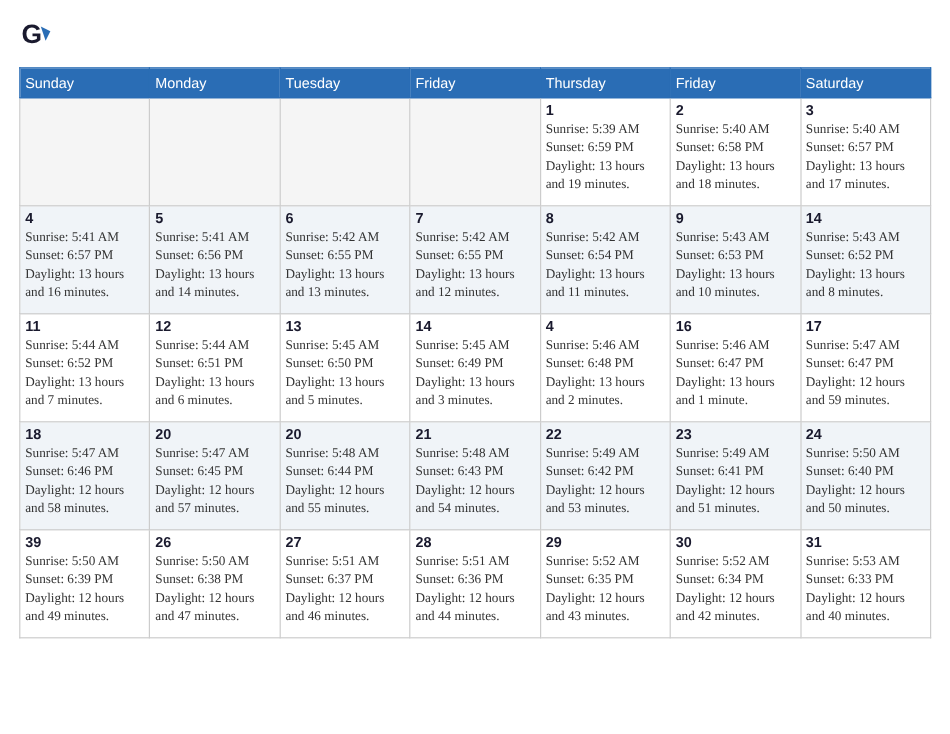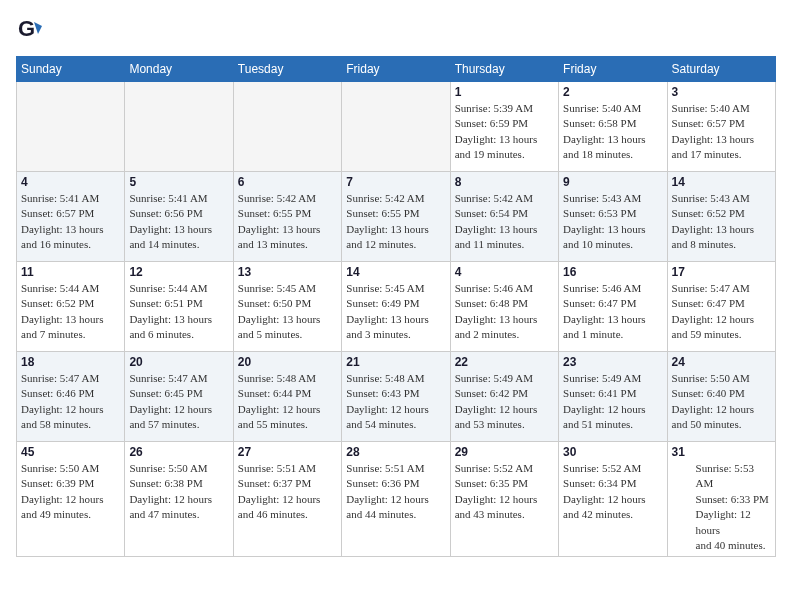--- a/index.html
+++ b/index.html
@@ -298,21 +298,21 @@
         <td class="alt-row">
           <span class="day-num">24</span>
           <div class="day-info" style="white-space: pre-line;">Sunrise: 5:50 AM
 Sunset: 6:40 PM
 Daylight: 12 hours
 and 50 minutes.</div>
         </td>
       </tr>
       <tr>
         <td>
-          <span class="day-num">45</span>
+          <span class="day-num">39</span>
           <div class="day-info" style="white-space: pre-line;">Sunrise: 5:50 AM
 Sunset: 6:39 PM
 Daylight: 12 hours
 and 49 minutes.</div>
         </td>
         <td>
           <span class="day-num">26</span>
           <div class="day-info" style="white-space: pre-line;">Sunrise: 5:50 AM
 Sunset: 6:38 PM
 Daylight: 12 hours
@@ -341,20 +341,20 @@
         </td>
         <td>
           <span class="day-num">30</span>
           <div class="day-info" style="white-space: pre-line;">Sunrise: 5:52 AM
 Sunset: 6:34 PM
 Daylight: 12 hours
 and 42 minutes.</div>
         </td>
         <td>
           <span class="day-num">31</span>
-          <div class="day-info" style="white-space: pre-line; margin-left: 24px;">Sunrise: 5:53 AM
+          <div class="day-info" style="white-space: pre-line;">Sunrise: 5:53 AM
 Sunset: 6:33 PM
 Daylight: 12 hours
 and 40 minutes.</div>
         </td>
       </tr>
     </tbody>
 </table>
 
 </body></html>

